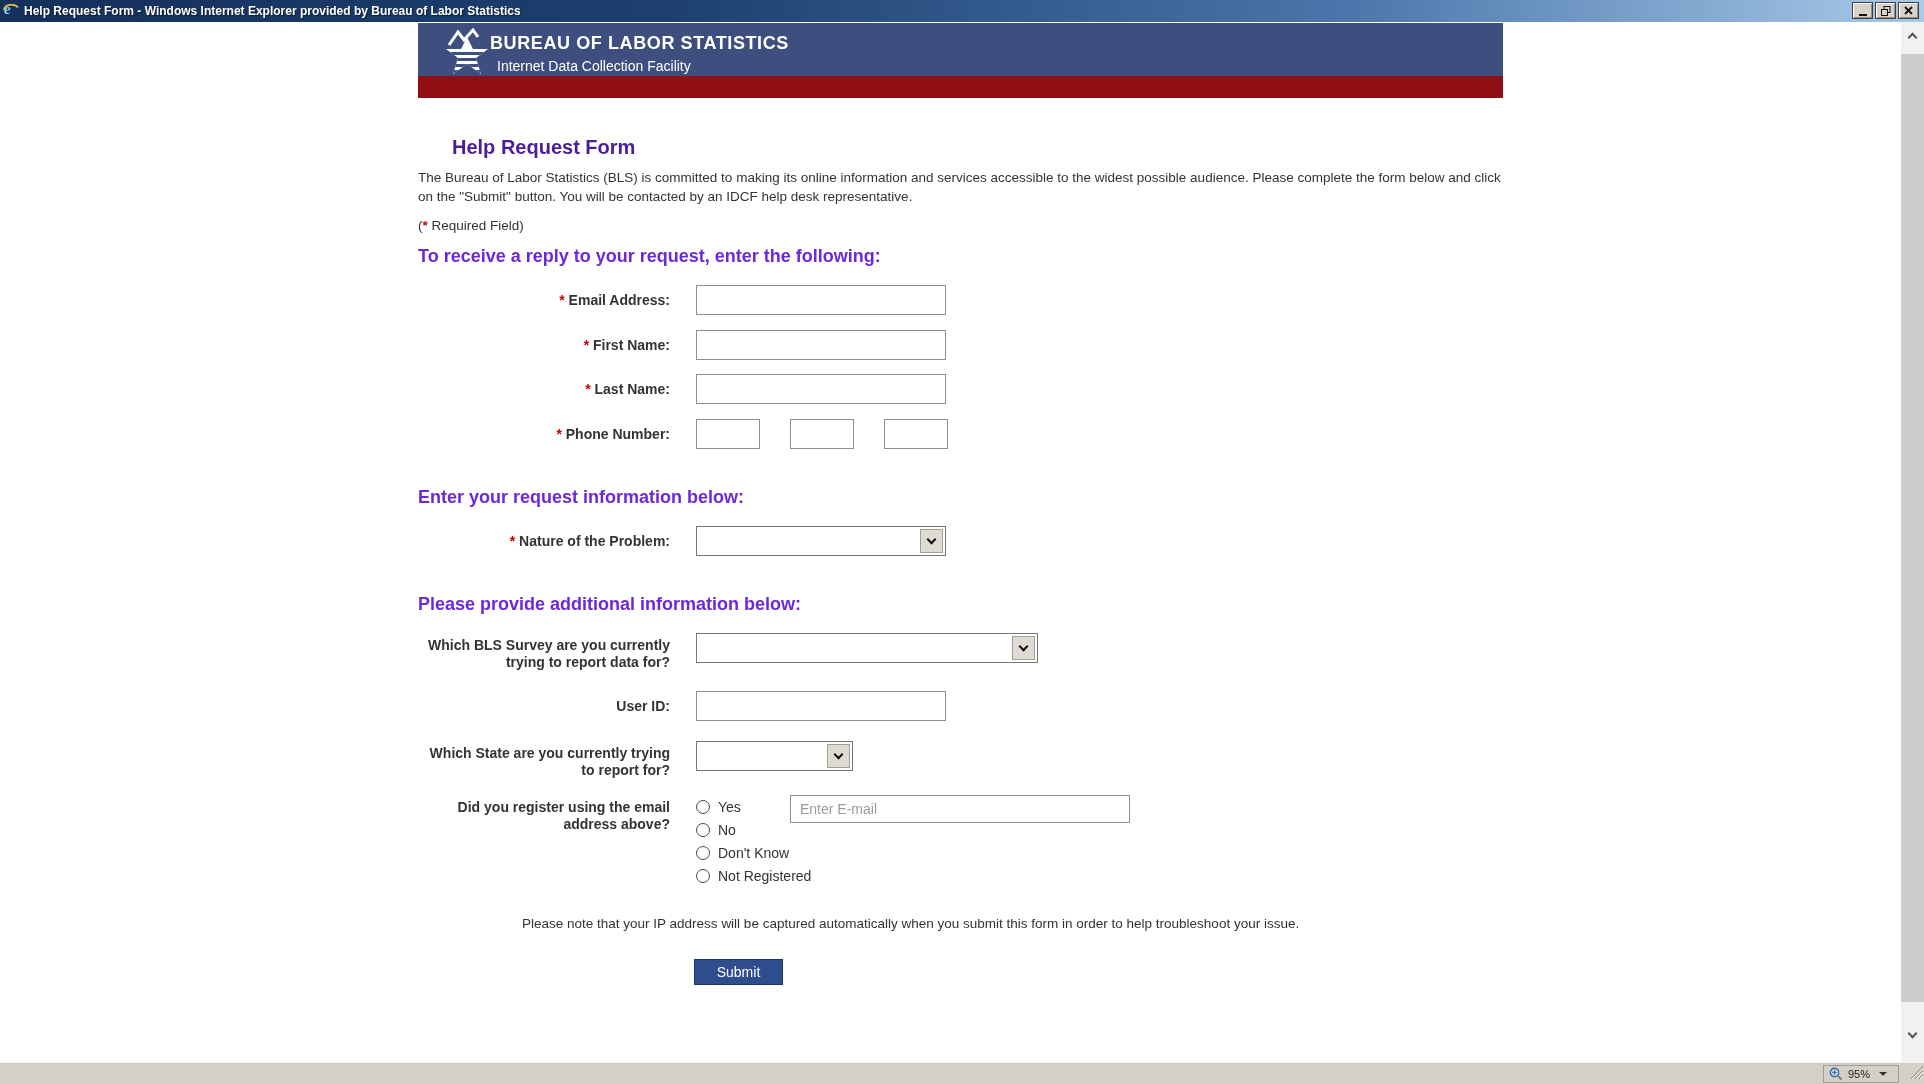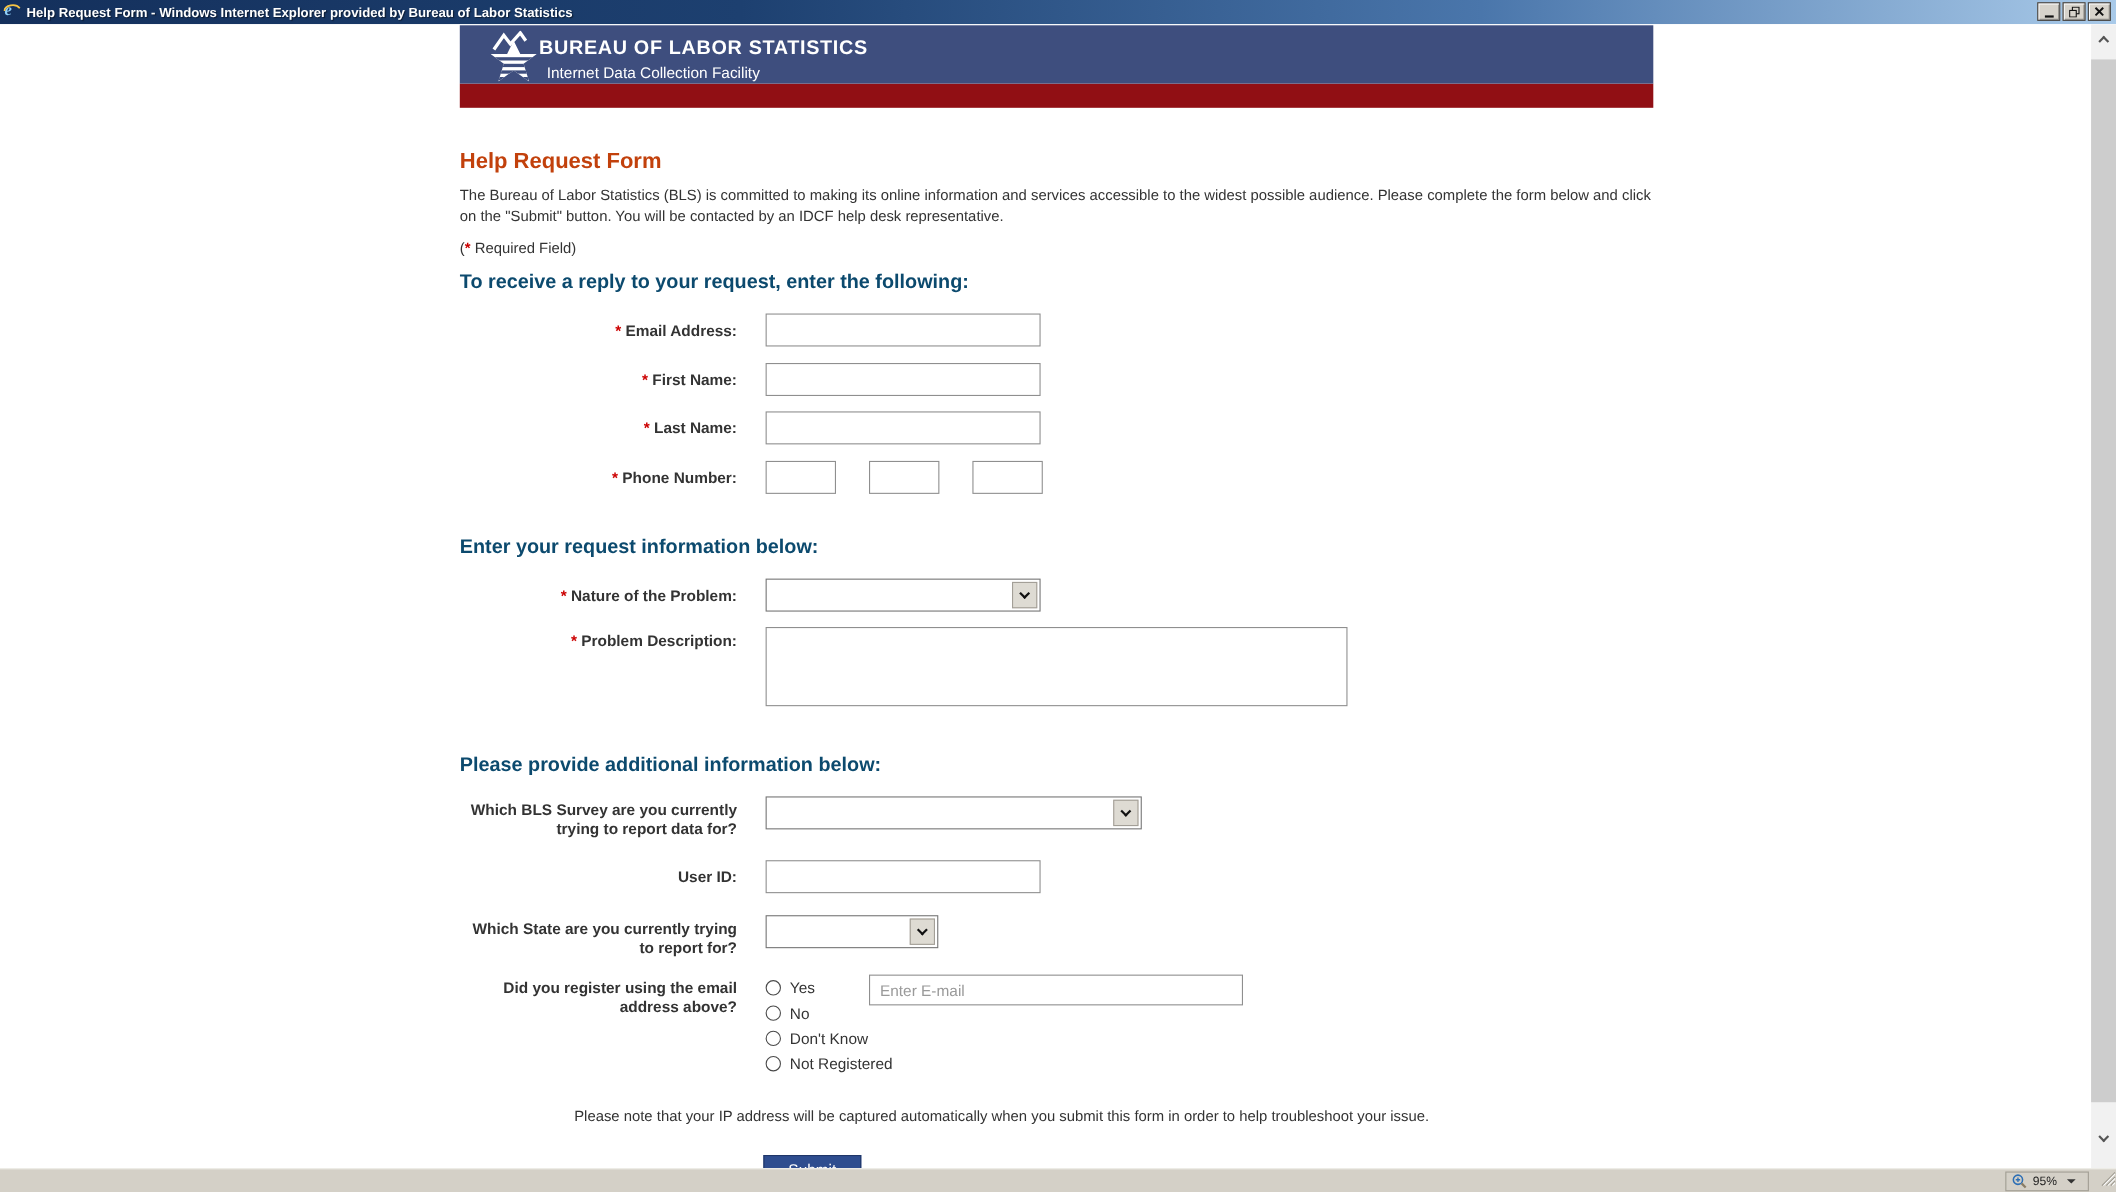--- a/index.html
+++ b/index.html
@@ -38,25 +38,25 @@
 
   
   .page { width:1085px; margin-left:418px; position:relative; }
   .header-band { margin-top:1px; height:53px; background:#3e4e7e; position:relative; }
   .logo { position:absolute; left:24px; top:5px; }
   .header-text { padding-top:10px; margin-left:72px; }
   .org-name { color:#fff; font-size:18px; font-weight:bold; letter-spacing:.6px; }
   .org-sub { color:#fff; font-size:14px; margin-left:7px; margin-top:4px; }
   .red-stripe { height:22px; background:#910f14; }
 
-  .page-title { margin-top:38px; font-size:20px; font-weight:bold; color:#c2410c; }
+  .page-title { margin-top:38px; font-size:20px; font-weight:bold; color:#4c1d95;margin-left:34px; }
   .intro { margin-top:9px; font-size:13.5px; line-height:19px; color:#333; max-width:1085px; }
   .required-note { margin-top:12px; font-size:13.5px; color:#333; }
   .star { color:#cc0000; font-weight:bold; }
-  .section-heading { font-size:18px; font-weight:bold; color:#0c4a6e; }
+  .section-heading { font-size:18px; font-weight:bold; color:#6d28d9; }
   #sec1 { margin-top:13px; }
   #sec2 { margin-top:38px; }
   #sec3 { margin-top:38px; }
 
   .form-row { display:flex; }
   .lbl { width:252px; text-align:right; font-size:14px; font-weight:bold; color:#333; padding-top:7px; line-height:17px; }
   .lbl.top { padding-top:4px; }
   .fld { margin-left:26px; position:relative; }
 
   .ti { width:250px; height:30px; border:1px solid #8f8f8f; background:#fff; font-size:14px; padding:0 6px; font-family:"Liberation Sans",sans-serif; }
@@ -198,24 +198,20 @@
       <div class="lbl"><span class="star">*</span> <span>Nature of the Problem:</span></div>
       <div class="fld">
         <div class="sel w-250">
           <div class="sel-btn">
               <div class="sel-chev"></div>
             </div>
         </div>
       </div>
     </div>
 
-    <div class="form-row row-desc">
-      <div class="lbl top"><span class="star">*</span> <span>Problem Description:</span></div>
-      <div class="fld"><textarea class="ta" style=""></textarea></div>
-    </div>
 
     <div class="section-heading" id="sec3">Please provide additional information below:</div>
 
     <div class="form-row row-survey">
       <div class="lbl top">Which BLS Survey are you currently trying to report data for?</div>
       <div class="fld">
         <div class="sel w-342">
           <div class="sel-btn">
               <div class="sel-chev"></div>
             </div>

